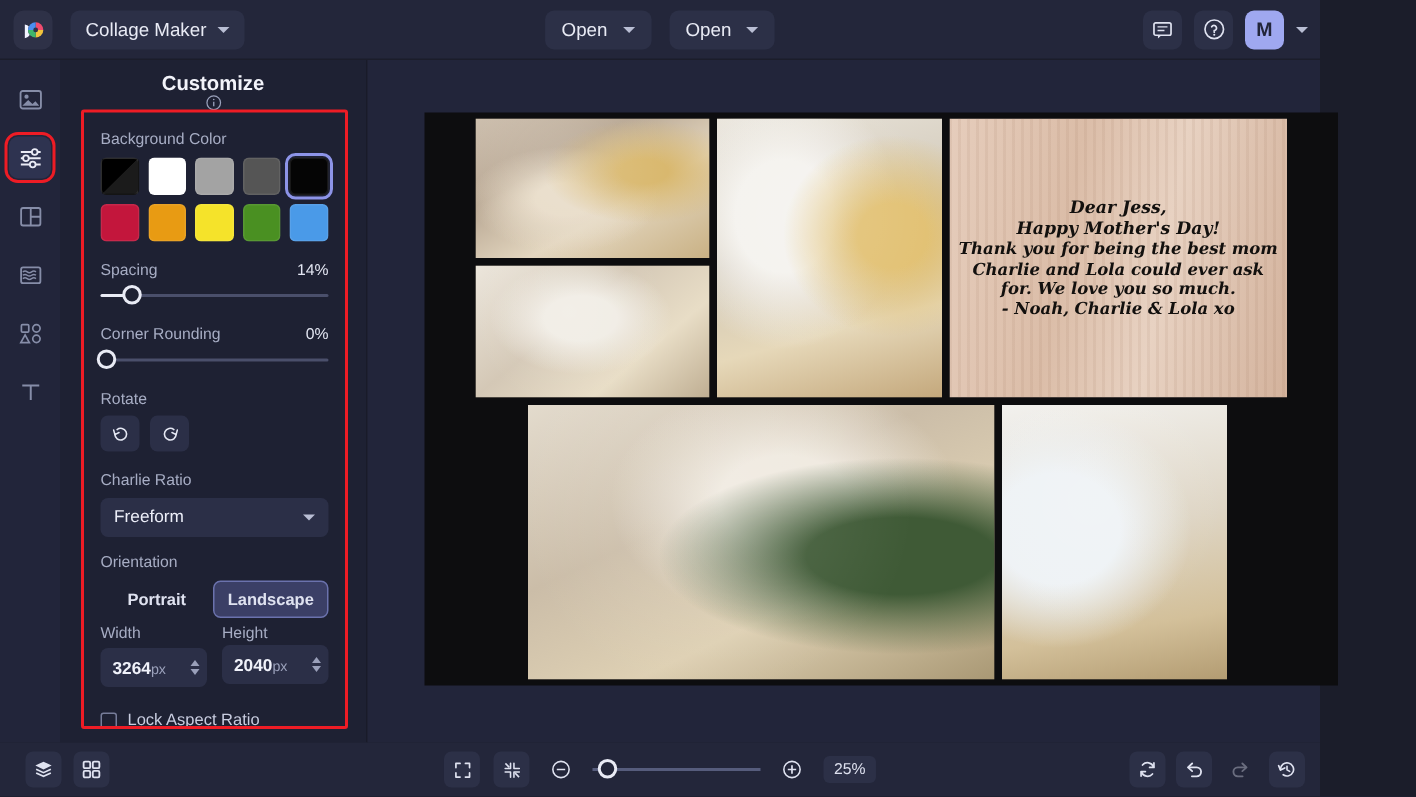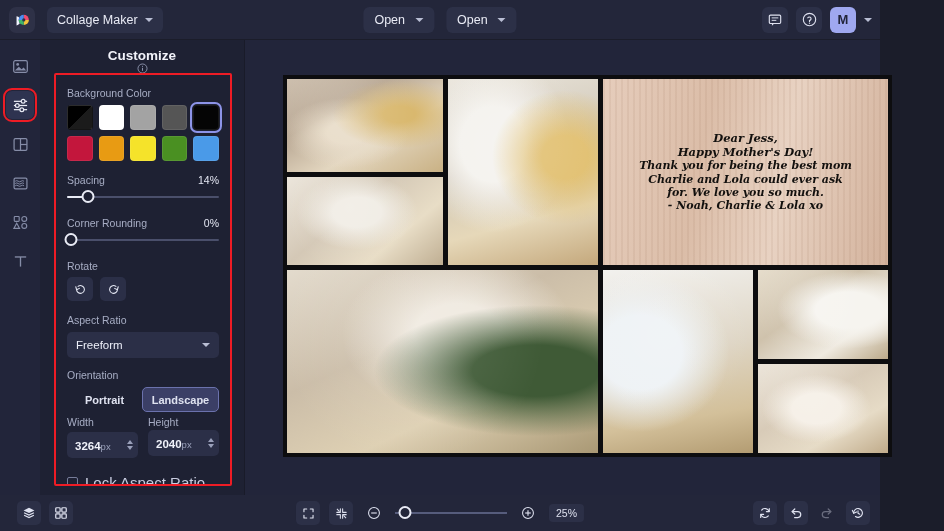--- a/index.html
+++ b/index.html
@@ -160,33 +160,33 @@
     padding: 0 5px 0 8px;
   }
   .spin .val { font-size: 11.5px; color: #f0f2fa; font-weight: bold; }
   .spin .unit { font-size: 9.5px; color: #9aa0ba; }
   .spin-arrows { display: flex; flex-direction: column; gap: 2px; cursor: pointer; }
   .ar-up { width: 0;height:0; border-left:3.5px solid transparent; border-right:3.5px solid transparent; border-bottom:4px solid #9aa0ba; }
   .ar-dn { width: 0;height:0; border-left:3.5px solid transparent; border-right:3.5px solid transparent; border-top:4px solid #9aa0ba; }
 
   .chk-row { display: flex; align-items: center; gap: 7px; margin-top: 16px; cursor: pointer; }
   .chk { width: 11px; height: 11px; border: 1px solid #767c99; border-radius: 2px; }
-  .chk-lbl { font-size: 15px; color: #c9cde0; }
+  .chk-lbl { font-size: 11px; color: #c9cde0; }
 
   
   .stage {
     flex: 1; background: #22253a; position: relative;
     display: flex; align-items: center; justify-content: center;
   }
   .canvas {
     position: absolute; left: 38px; top: 35px;
     width: 609px; height: 382px;
     background: #0d0d0f; padding: 4px;
   }
-  .collage { width: 100%; height: 100%; display: flex; flex-direction: column; gap: 5px; }
+  .collage { width: 100%; height: 100%; display: flex; flex-direction: column; gap: 5px; align-items: center; }
   .c-row { display: flex; gap: 5px; }
   .cell { background: #2a2620; overflow: hidden; position: relative; }
 
   
   .ph { width: 100%; height: 100%; position: relative; }
   .ph::after {
     content: ""; position: absolute; inset: 0;
     background: radial-gradient(circle at 40% 35%, rgba(255,255,255,.14), transparent 60%);
   }
   .ph1 { background:
@@ -426,21 +426,21 @@
               <div class="sq-btn">
                 <svg width="13" height="13" viewBox="0 0 16 16">
                   <path d="M12.8 8 A4.8 4.8 0 1 1 11 4.2" fill="none" stroke="currentColor" stroke-width="1.3" stroke-linecap="round"></path>
                   <path d="M13.8 4.6 L12.8 8.3 L9.4 6.6" fill="none" stroke="currentColor" stroke-width="1.3" stroke-linecap="round" stroke-linejoin="round"></path>
                 </svg>
               </div>
             </div>
           </div>
         </div>
 
-        <div class="sec-label" style="margin-top:13px">Aspect Ratio</div>
+        <div class="sec-label" style="margin-top:13px">Charlie Ratio</div>
         <div class="select">
           <span>Freeform</span>
           <span class="chev"></span>
         </div>
 
         <div class="sec-label" style="margin-top:11px">Orientation</div>
         <div class="seg">
           <div class="seg-btn">Portrait</div>
           <div class="seg-btn on">Landscape</div>
         </div>

